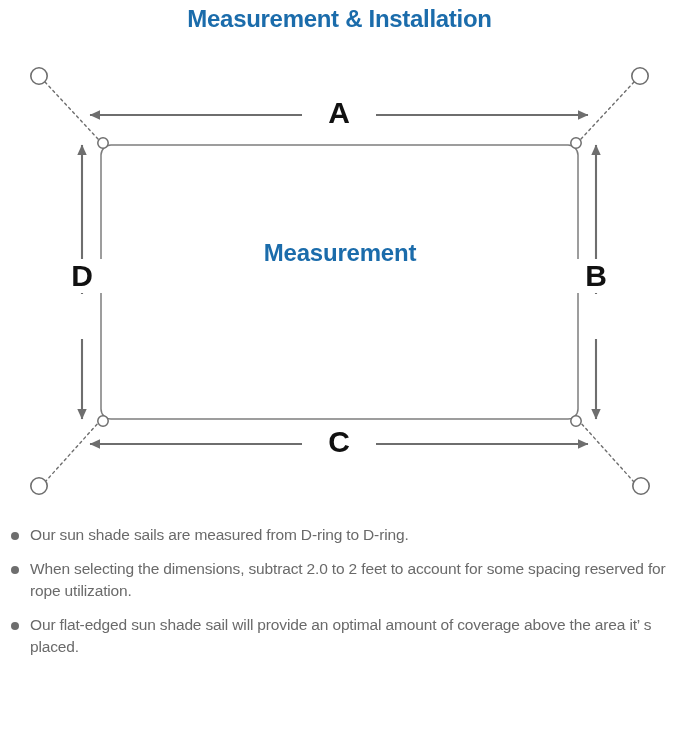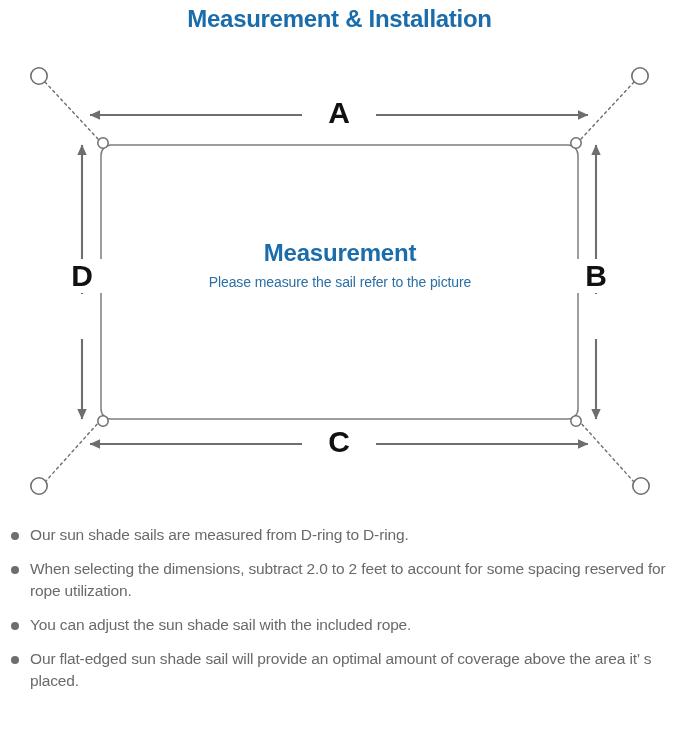--- a/index.html
+++ b/index.html
@@ -175,33 +175,28 @@
   </svg>
 </div>
 
 <div class="dim-letter" id="dim-label-a">A</div>
 <div class="dim-letter" id="dim-label-b">B</div>
 <div class="dim-letter" id="dim-label-c">C</div>
 <div class="dim-letter" id="dim-label-d">D</div>
 
 <div id="measurement-label-group">
   <div id="measurement-heading">Measurement</div>
-  <div id="measurement-subtext">Please measure the sail refer to the picture</div>
 </div>
 
 <ul id="notes-list">
   <li class="note-item">
     <span class="note-bullet"></span>
     <span class="note-text">Our sun shade sails are measured from D-ring to D-ring.</span>
   </li>
   <li class="note-item">
     <span class="note-bullet"></span>
     <span class="note-text">When selecting the dimensions, subtract 2.0 to 2 feet to account for some spacing reserved for rope utilization.</span>
   </li>
   <li class="note-item">
     <span class="note-bullet"></span>
-    <span class="note-text">You can adjust the sun shade sail with the included rope.</span>
-  </li>
-  <li class="note-item">
-    <span class="note-bullet"></span>
     <span class="note-text">Our flat-edged sun shade sail will provide an optimal amount of coverage above the area it’ s placed.</span>
   </li>
 </ul>
 
 </body></html>

